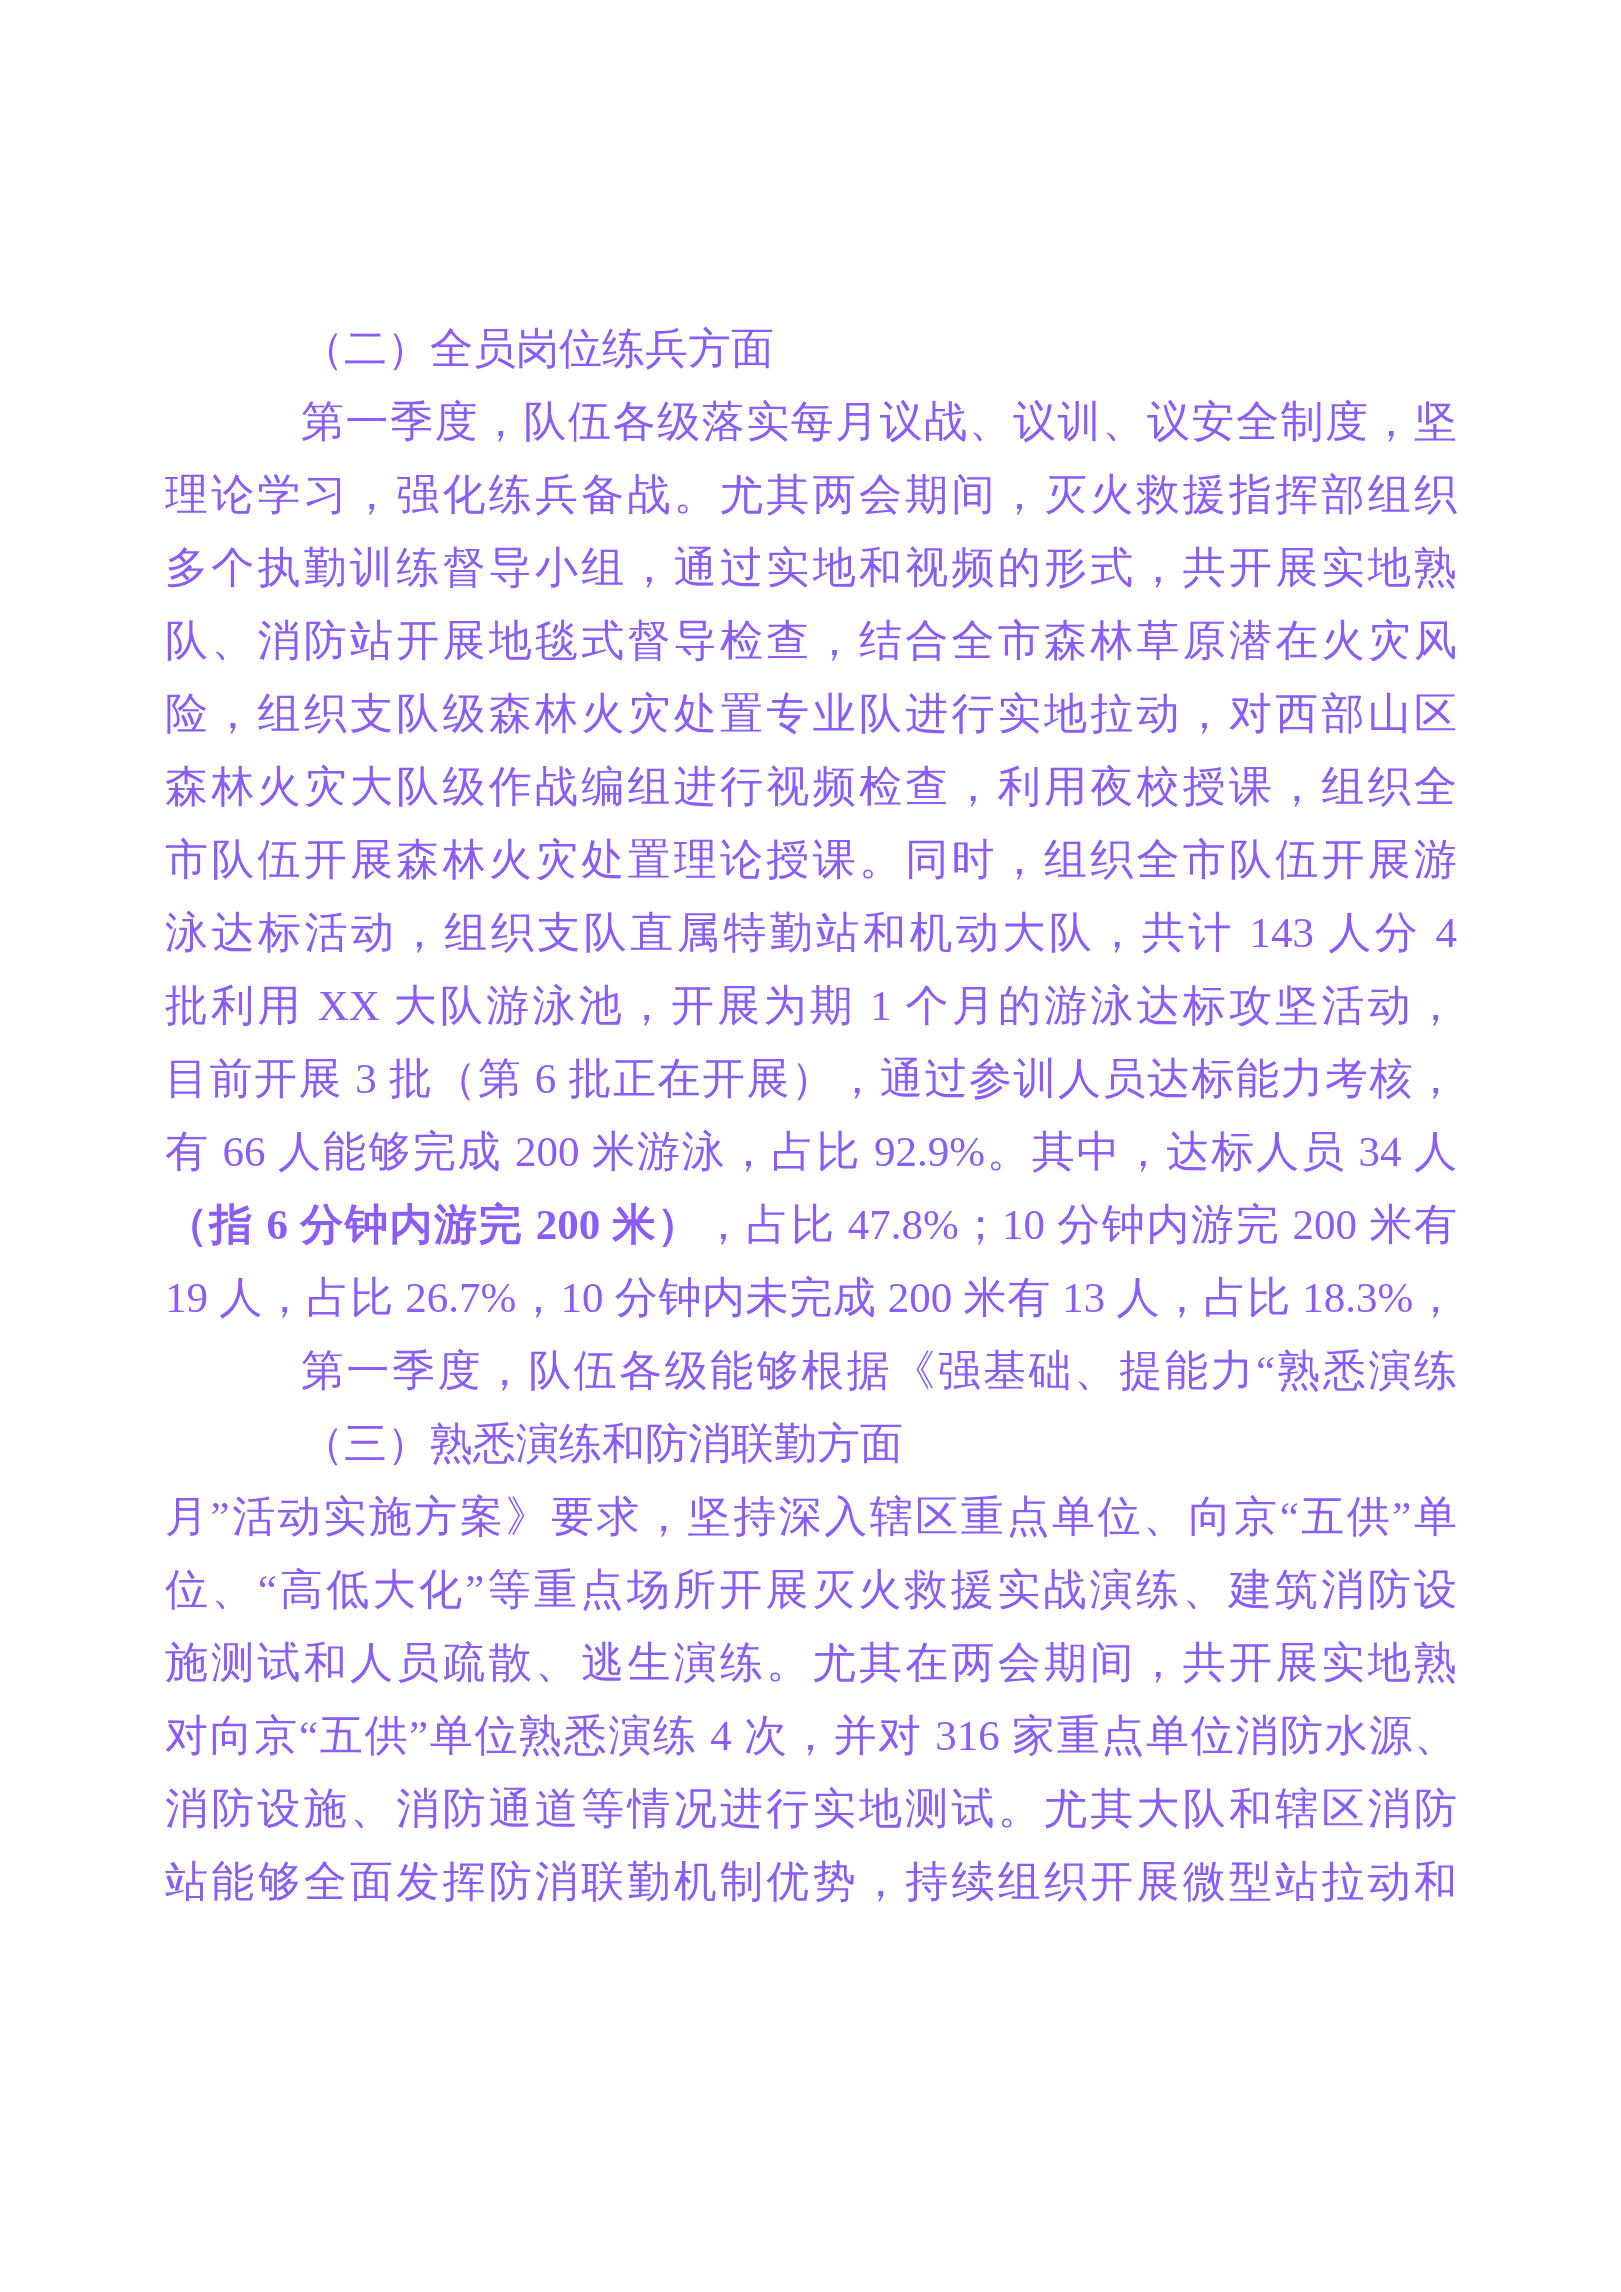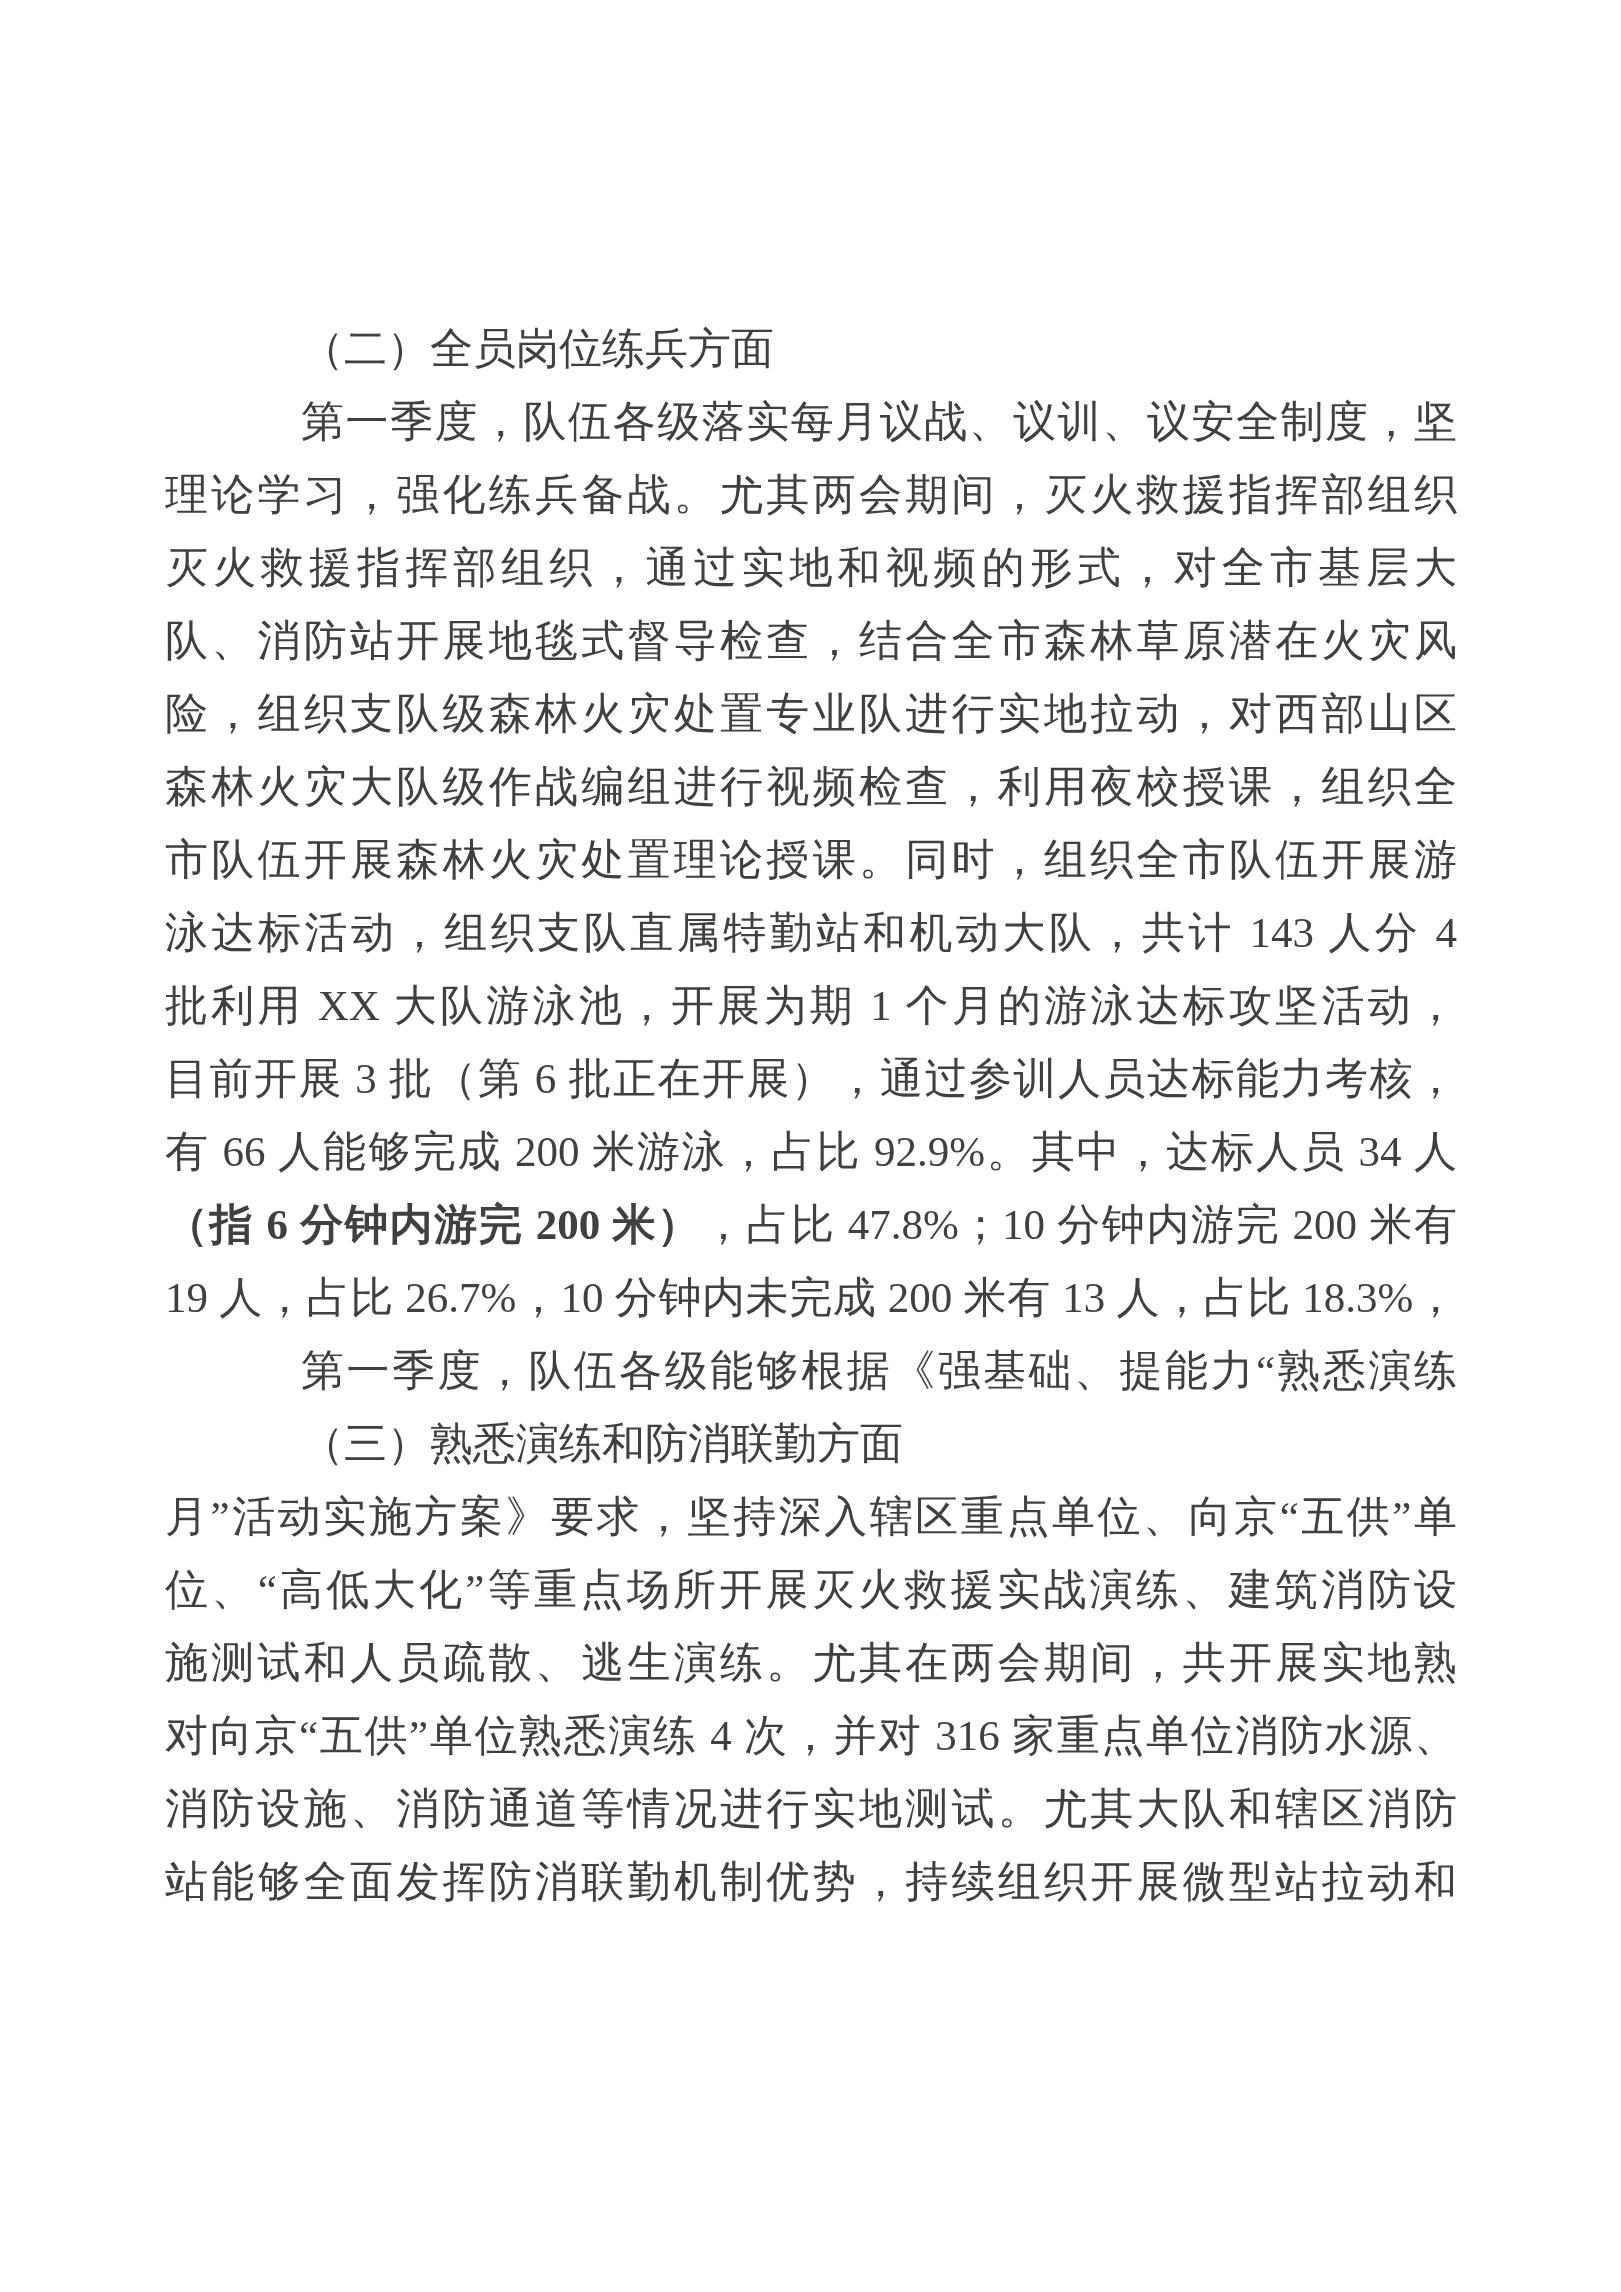--- a/index.html
+++ b/index.html
@@ -5,21 +5,21 @@
   html, body {
     margin: 0;
     padding: 0;
     background: #ffffff;
   }
   .page {
     position: relative;
     width: 1621px;
     height: 2072px;
     background: #ffffff;
-    color: #404040;
+    color: #8b5cf6;
     font-family: "Liberation Serif", "DejaVu Serif", serif;
     overflow: hidden;
   }
   .content {
     position: absolute;
     left: 165px;
     top: 312px;
     width: 1292px;
   }
   .line {
@@ -52,21 +52,21 @@
   }
 </style>
 </head>
 <body>
 
 <div class="page">
   <div class="content" id="doc-content">
       <div class="line heading"><span class="seg">（二）全员岗位练兵方面</span></div>
       <div class="line body-first"><span class="seg">第一季度，队伍各级落实每月议战、议训、议安全制度，坚持</span></div>
       <div class="line body"><span class="seg">理论学习，强化练兵备战。尤其两会期间，灭火救援指挥部组织</span></div>
-      <div class="line body"><span class="seg">灭火救援指挥部组织，通过实地和视频的形式，对全市基层大</span></div>
+      <div class="line body"><span class="seg">多个执勤训练督导小组，通过实地和视频的形式，共开展实地熟</span></div>
       <div class="line body"><span class="seg">队、消防站开展地毯式督导检查，结合全市森林草原潜在火灾风</span></div>
       <div class="line body"><span class="seg">险，组织支队级森林火灾处置专业队进行实地拉动，对西部山区</span></div>
       <div class="line body"><span class="seg">森林火灾大队级作战编组进行视频检查，利用夜校授课，组织全</span></div>
       <div class="line body"><span class="seg">市队伍开展森林火灾处置理论授课。同时，组织全市队伍开展游</span></div>
       <div class="line body"><span class="seg">泳达标活动，组织支队直属特勤站和机动大队，共计 143 人分 4</span></div>
       <div class="line body"><span class="seg">批利用 XX 大队游泳池，开展为期 1 个月的游泳达标攻坚活动，</span></div>
       <div class="line body"><span class="seg">目前开展 3 批（第 6 批正在开展），通过参训人员达标能力考核，</span></div>
       <div class="line body"><span class="seg">有 66 人能够完成 200 米游泳，占比 92.9%。其中，达标人员 34 人</span></div>
       <div class="line body"><span class="seg-bold">（指 6 分钟内游完 200 米）</span><span class="seg">，占比 47.8%；10 分钟内游完 200 米有</span></div>
       <div class="line body"><span class="seg">19 人，占比 26.7%，10 分钟内未完成 200 米有 13 人，占比 18.3%，</span></div>

